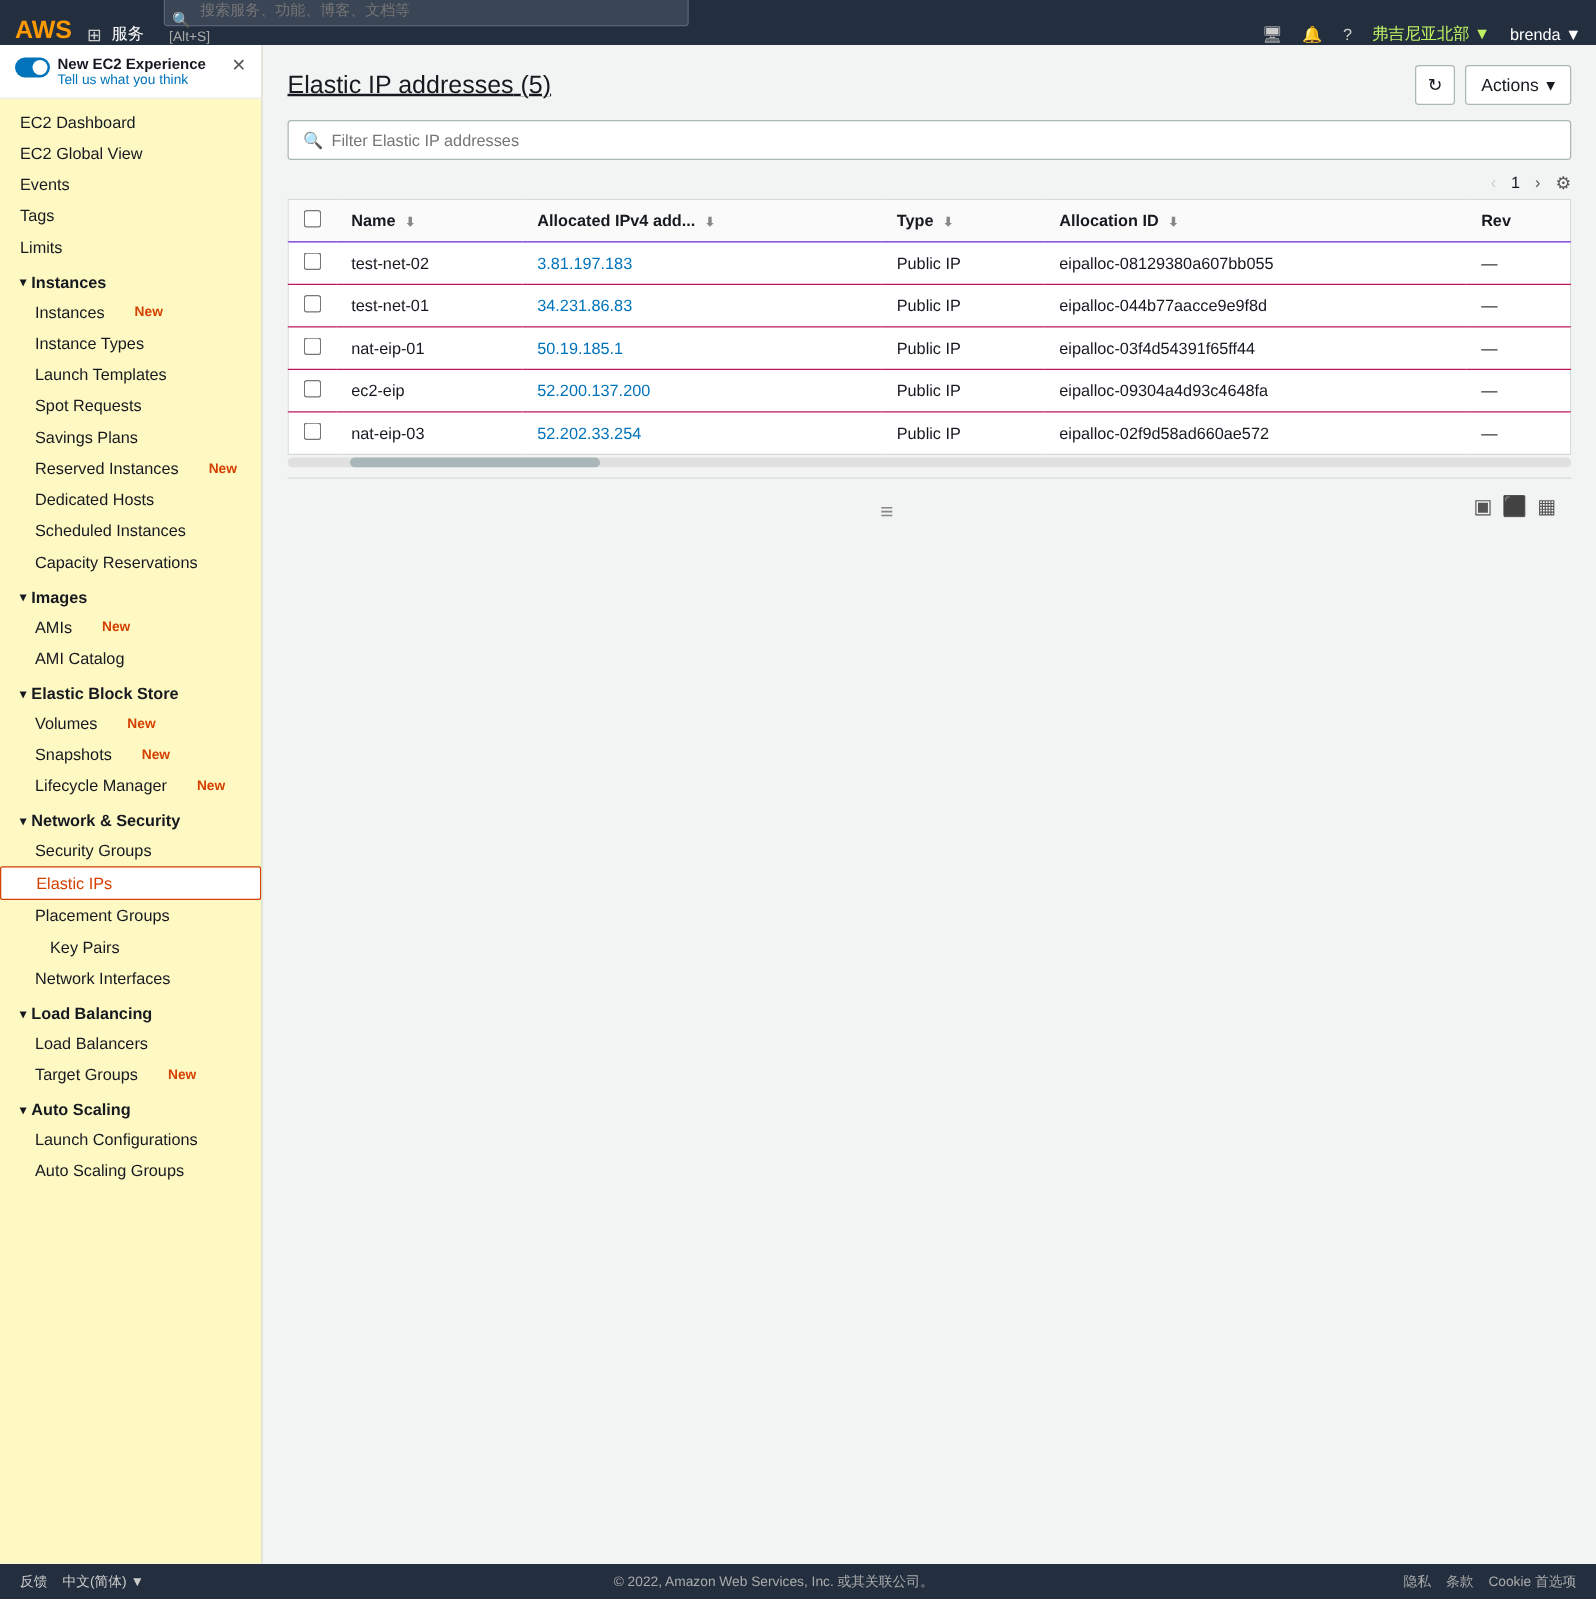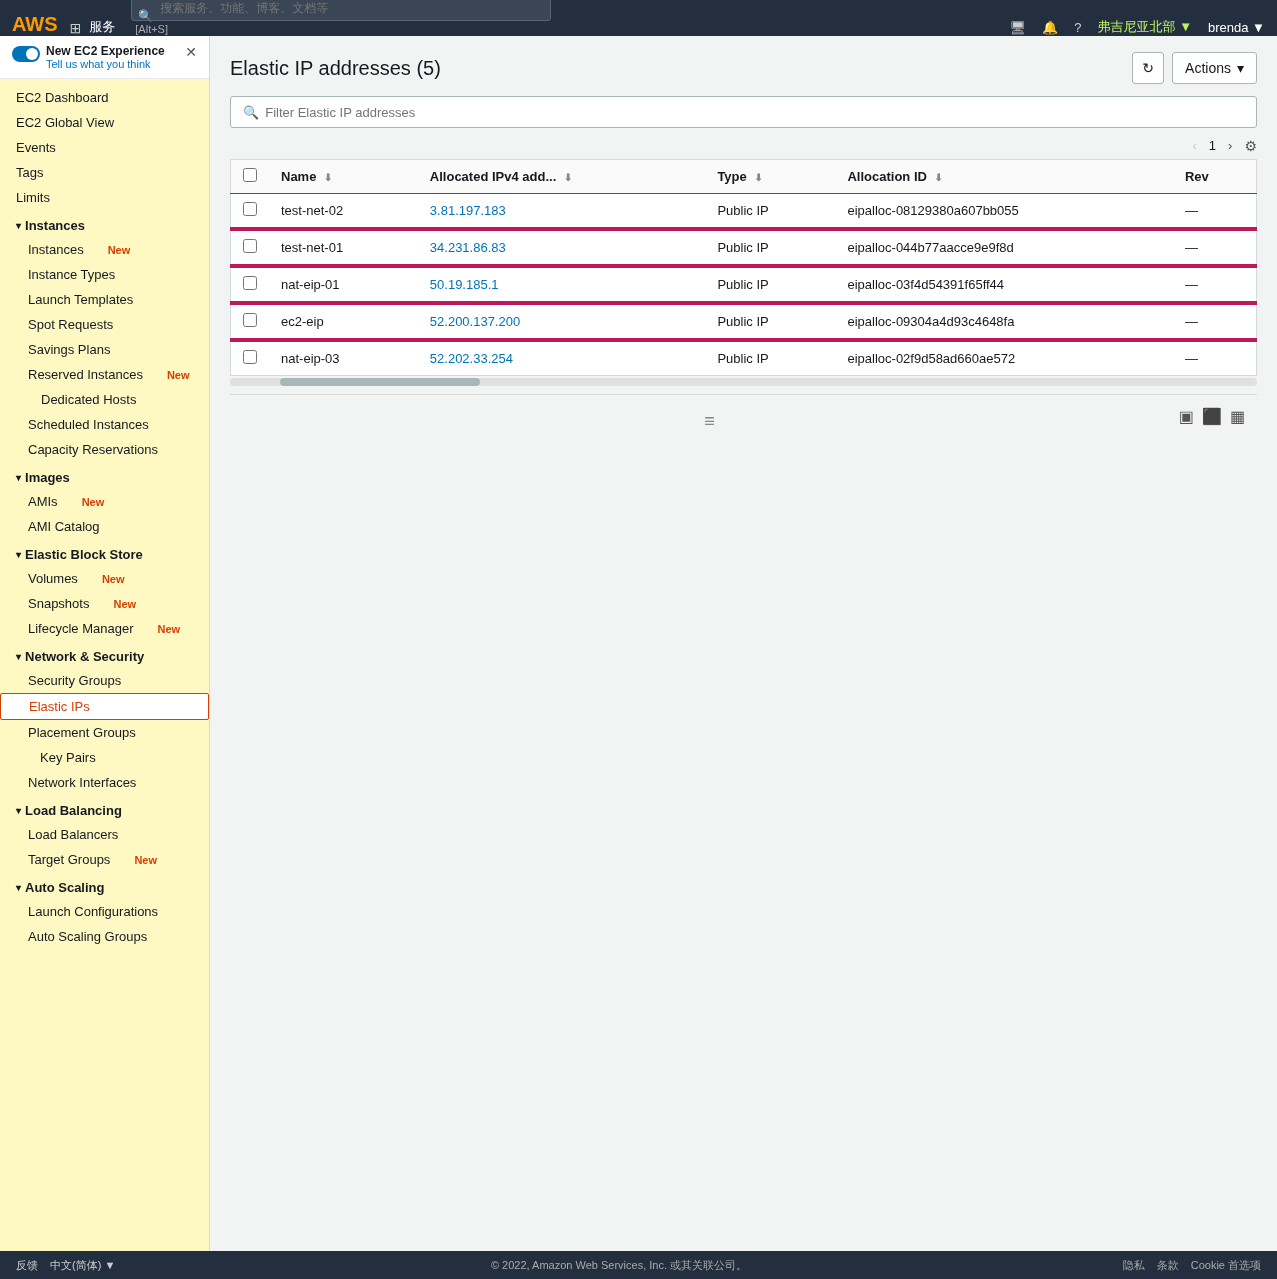--- a/index.html
+++ b/index.html
@@ -165,20 +165,21 @@
     .page-header {
       display: flex;
       align-items: center;
       margin-bottom: 12px;
       gap: 12px;
     }
     .page-title {
       font-size: 20px;
       font-weight: normal;
       color: #16191f;
+      text-decoration: underline;
     }
     .page-header-actions {
       margin-left: auto;
       display: flex;
       align-items: center;
       gap: 8px;
     }
     .refresh-btn {
       background: #fff;
       border: 1px solid #aab7b8;
@@ -275,21 +276,21 @@
       padding: 8px 12px;
       text-align: left;
       font-weight: bold;
       font-size: 13px;
       color: #16191f;
       white-space: nowrap;
     }
     .data-table th .sort-icon { color: #888; font-size: 10px; margin-left: 4px; }
     .data-table td {
       padding: 8px 12px;
-      border-bottom: 4px solid #be185d;
+      border-bottom: 1px solid #be185d;
       font-size: 13px;
       color: #16191f;
       white-space: nowrap;
     }
     .data-table tr:last-child td { border-bottom: none; }
     .data-table td.link-cell { color: #0073bb; cursor: pointer; }
     .col-check { width: 36px; }
     .checkbox-input {
       width: 14px; height: 14px;
       cursor: pointer;
@@ -431,21 +432,21 @@
       <div class="sidebar-item" style="padding-left:28px">
         <span>Spot Requests</span>
       </div>
       <div class="sidebar-item" style="padding-left:28px">
         <span>Savings Plans</span>
       </div>
       <div class="sidebar-item" style="padding-left:28px">
         <span>Reserved Instances</span>
         <span class="badge-new">New</span>
       </div>
-      <div class="sidebar-item" style="padding-left:41px">
+      <div class="sidebar-item" style="padding-left:28px">
         <span>Dedicated Hosts</span>
       </div>
       <div class="sidebar-item" style="padding-left:28px">
         <span>Scheduled Instances</span>
       </div>
       <div class="sidebar-item" style="padding-left:28px">
         <span>Capacity Reservations</span>
       </div>
 
       <div class="sidebar-section-header">

